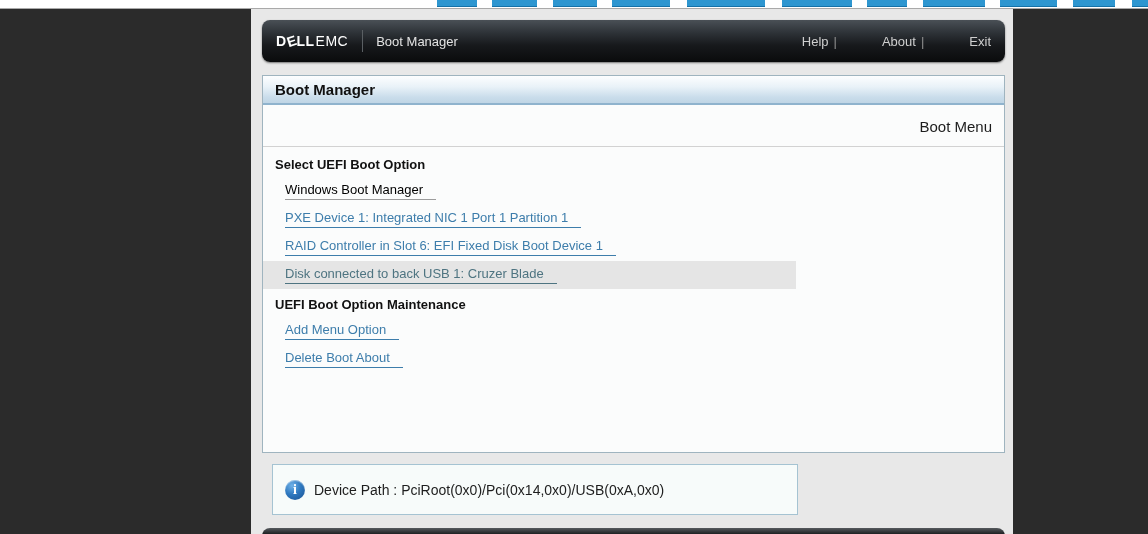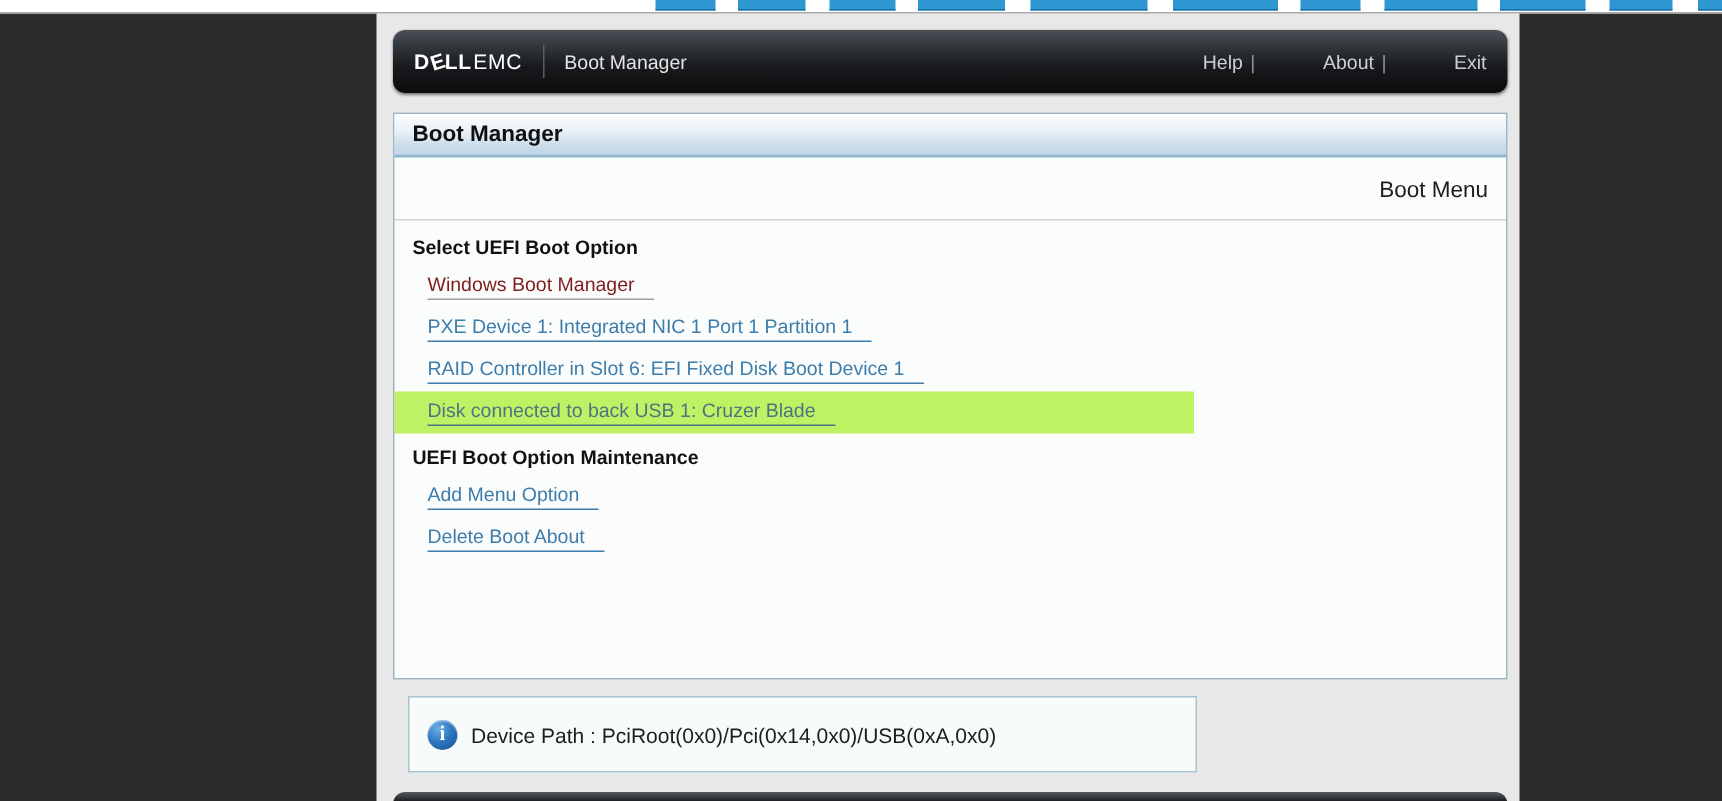--- a/index.html
+++ b/index.html
@@ -57,28 +57,28 @@
     border-bottom:1px solid #d2d2d2;
     text-align:right;
   }
   
   .menu{padding-top:2px;}
   .section-label{
     font-size:13px;font-weight:bold;color:#111;
     padding:8px 0 5px 12px;
   }
   .opt-row{height:28px;display:flex;align-items:center;}
-  .opt-row.highlighted{background:#bef264;width:533px;}
+  .opt-row.highlighted{background:#e5e5e5;width:533px;}
   .opt-link{
     margin-left:22px;font-size:13px;
     padding:0 13px 2px 0;
     color:#3d7dab;border-bottom:1px solid #3d7dab;
     cursor:pointer;white-space:nowrap;
   }
-  .opt-row.disabled .opt-link{color:#7f1d1d;border-bottom-color:#9c9c9c;cursor:default;}
+  .opt-row.disabled .opt-link{color:#000000;border-bottom-color:#9c9c9c;cursor:default;}
   .opt-row.highlighted .opt-link{color:#4e7481;border-bottom-color:#4e7481;}
   
   .info-box{
     position:absolute;left:21px;top:456px;width:526px;height:51px;
     background:#f7fbfa;border:1px solid #a5c3d2;box-sizing:border-box;
     display:flex;align-items:center;
   }
   .info-icon{
     width:20px;height:20px;border-radius:50%;
     background:radial-gradient(circle at 35% 28%,#6fb1e8 0%,#2f79c0 45%,#174f91 100%);

